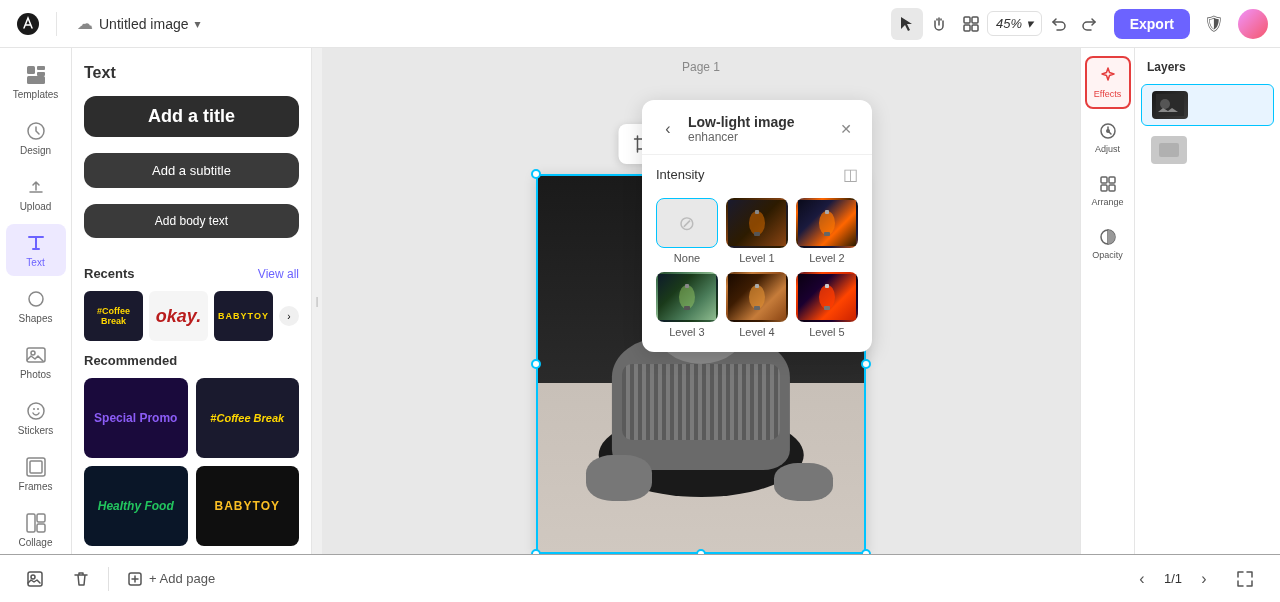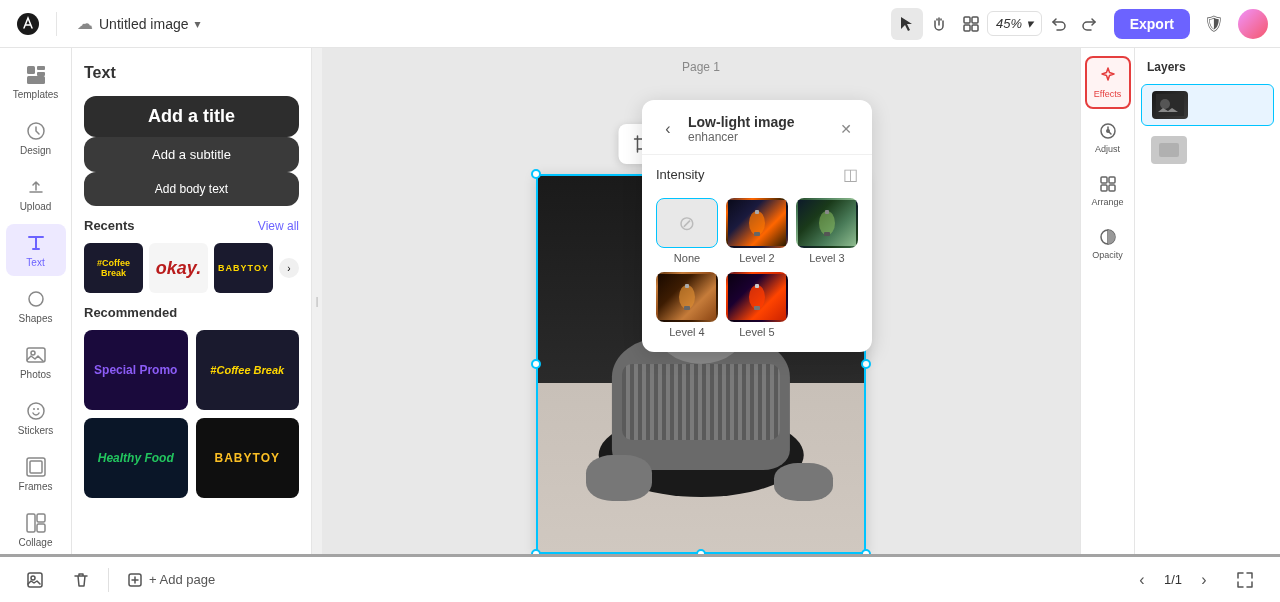--- a/index.html
+++ b/index.html
@@ -27,21 +27,21 @@
 
     
     .left-sidebar { width: 72px; background: #fff; border-right: 1px solid #e5e5e5; display: flex; flex-direction: column; align-items: center; padding: 8px 0; gap: 4px; flex-shrink: 0; }
     .sidebar-item { display: flex; flex-direction: column; align-items: center; gap: 3px; padding: 8px 6px; border-radius: 8px; cursor: pointer; width: 60px; color: #555; }
     .sidebar-item.active { background: #ede9ff; color: #6c63ff; }
     .sidebar-item-label { font-size: 10px; font-weight: 500; text-align: center; }
 
     
     .text-panel { width: 240px; background: #fff; border-right: 1px solid #e5e5e5; display: flex; flex-direction: column; padding: 16px 12px; overflow-y: auto; flex-shrink: 0; }
     .text-panel-title { font-size: 16px; font-weight: 600; color: #333; margin-bottom: 14px; }
-    .text-btn { width: 100%; padding: 10px 14px; border-radius: 12px; border: none; background: #2d2d2d; color: #fff; font-size: 14px; font-weight: 600; cursor: pointer; margin-bottom: 0; text-align: center; }
+    .text-btn { width: 100%; padding: 10px 14px; border-radius: 12px; border: none; background: #2d2d2d; color: #fff; font-size: 14px; font-weight: 600; cursor: pointer; margin-bottom: 16px; text-align: center; }
     .text-btn-subtitle { background: #3a3a3a; font-size: 13px; font-weight: 500; }
     .text-btn-body { background: #3a3a3a; font-size: 12px; font-weight: 400; }
     .section-header { display: flex; align-items: center; justify-content: space-between; margin: 12px 0 10px; }
     .section-title { font-size: 13px; font-weight: 600; color: #333; }
     .view-all { font-size: 12px; color: #6c63ff; cursor: pointer; }
     .recents-grid { display: flex; gap: 6px; margin-bottom: 12px; align-items: center; }
     .recent-item { flex: 1; height: 50px; border-radius: 6px; overflow: hidden; display: flex; align-items: center; justify-content: center; cursor: pointer; font-size: 10px; font-weight: 700; }
     .recent-item-1 { background: #1a1a2e; color: #fff; }
     .recent-item-2 { background: #f5f5f5; color: #333; font-style: italic; font-size: 13px; }
     .recent-item-3 { background: #1a1a2e; color: #ffd700; letter-spacing: 1px; }
@@ -67,21 +67,21 @@
     .handle-mr { top: 50%; right: -5px; transform: translateY(-50%); }
     .handle-bl { bottom: -5px; left: -5px; }
     .handle-bc { bottom: -5px; left: 50%; transform: translateX(-50%); }
     .handle-br { bottom: -5px; right: -5px; }
     .rotation-handle { position: absolute; bottom: -28px; left: 50%; transform: translateX(-50%); width: 16px; height: 16px; background: #fff; border: 2px solid #00c4ff; border-radius: 50%; display: flex; align-items: center; justify-content: center; font-size: 10px; }
     .canvas-toolbar { position: absolute; top: -50px; left: 50%; transform: translateX(-50%); background: #fff; border-radius: 8px; box-shadow: 0 2px 8px rgba(0,0,0,0.15); display: flex; align-items: center; padding: 4px 8px; gap: 4px; }
     .canvas-tool-btn { width: 32px; height: 32px; display: flex; align-items: center; justify-content: center; border-radius: 6px; cursor: pointer; color: #555; font-size: 16px; }
     .canvas-tool-sep { width: 1px; height: 20px; background: #e0e0e0; margin: 0 2px; }
 
     
-    .bottom-bar { height: 48px; background: #fff; border-top: 3px solid #a3a3a3; display: flex; align-items: center; padding: 0 16px; gap: 8px; flex-shrink: 0; }
+    .bottom-bar { height: 48px; background: #fff; border-top: 1px solid #a3a3a3; display: flex; align-items: center; padding: 0 16px; gap: 8px; flex-shrink: 0; }
     .bottom-btn { display: flex; align-items: center; gap: 6px; padding: 6px 10px; border-radius: 6px; cursor: pointer; color: #555; font-size: 13px; }
     .bottom-sep { width: 1px; height: 24px; background: #e0e0e0; }
     .bottom-spacer { flex: 1; }
     .page-nav { display: flex; align-items: center; gap: 8px; }
     .page-nav-btn { width: 28px; height: 28px; display: flex; align-items: center; justify-content: center; border-radius: 6px; cursor: pointer; color: #555; }
     .page-indicator { font-size: 13px; color: #333; }
 
     
     .effects-panel { position: absolute; right: 200px; top: 58px; width: 230px; background: #fff; border-radius: 12px; box-shadow: 0 4px 20px rgba(0,0,0,0.15); padding: 0; z-index: 100; }
     .effects-header { display: flex; align-items: center; padding: 14px 14px 10px; gap: 8px; border-bottom: 1px solid #f0f0f0; }
@@ -371,20 +371,32 @@
       </div>
       <div class="effects-grid">
 
         <div class="effect-item">
           <div class="effect-thumb effect-thumb-none selected">
             <span style="font-size:20px; color:#bbb;">⊘</span>
           </div>
           <span class="effect-label">None</span>
         </div>
 
+        <div class="effect-item">
+          <div class="effect-thumb lantern-1">
+            <div style="width:100%; height:100%; display:flex; align-items:center; justify-content:center;">
+              <svg width="20" height="30" viewBox="0 0 20 30" fill="none">
+                  <ellipse cx="10" cy="15" rx="8" ry="12" fill="rgba(200,100,0,0.6)"></ellipse>
+                  <rect x="8" y="2" width="4" height="4" rx="1" fill="#888"></rect>
+                  <rect x="7" y="24" width="6" height="4" rx="1" fill="#555"></rect>
+                </svg>
+            </div>
+          </div>
+          <span class="effect-label">Level 1</span>
+        </div>
 
         <div class="effect-item">
           <div class="effect-thumb lantern-2">
             <div style="width:100%; height:100%; display:flex; align-items:center; justify-content:center;">
               <svg width="20" height="30" viewBox="0 0 20 30" fill="none">
                   <ellipse cx="10" cy="15" rx="8" ry="12" fill="rgba(255,120,0,0.7)"></ellipse>
                   <rect x="8" y="2" width="4" height="4" rx="1" fill="#aaa"></rect>
                   <rect x="7" y="24" width="6" height="4" rx="1" fill="#666"></rect>
                 </svg>
             </div>

